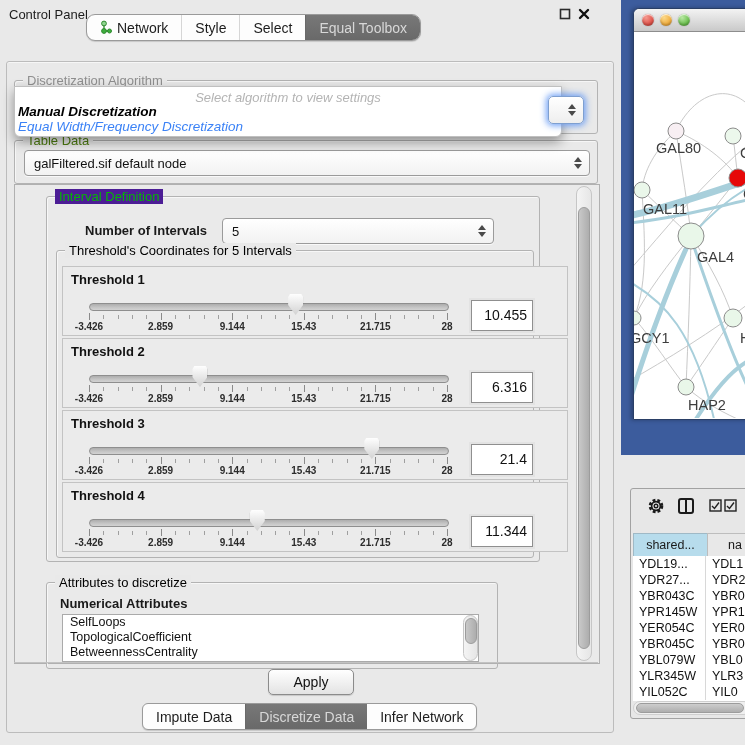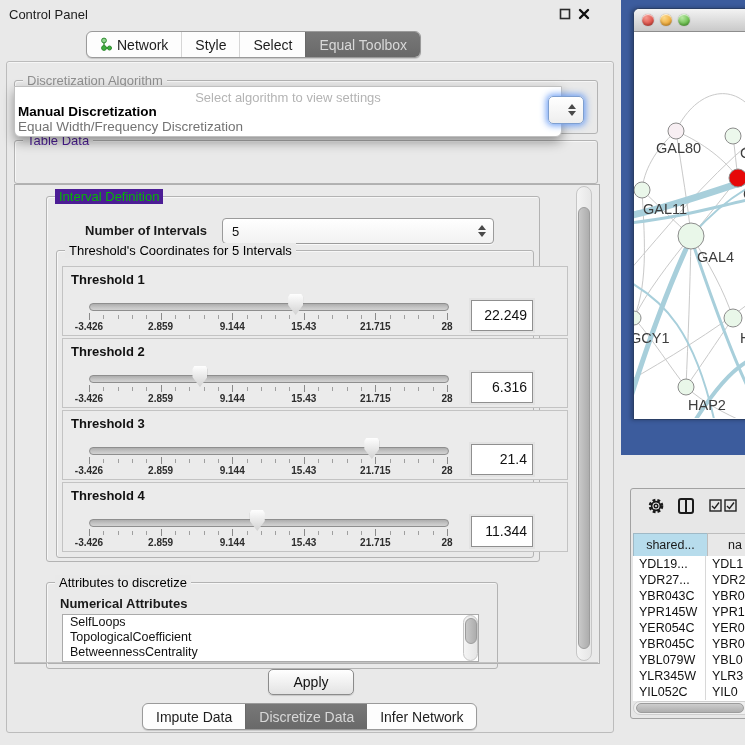--- a/index.html
+++ b/index.html
@@ -18,34 +18,34 @@
   .tabbar .tab:first-child{border-left:none;}
   .tabbar .tab.sel{background:linear-gradient(#787878,#696969);color:#d8d8d8;border-left-color:#696969;}
   .tabbar .tab.sel + .tab{border-left:none;}
 
   
   .groupbox{border:1px solid #b3b3b3;border-radius:3px;box-shadow:inset 1px 1px 0 rgba(255,255,255,.6);}
   .gtitle{position:absolute;top:-8px;left:8px;background:#e9e9e9;padding:0 4px;font-size:13px;line-height:15px;}
   .g-green{color:#06b506;}
   .g-blue{color:#000000;}
   .g-gray{color:#8f8f8f;}
-  .g-dark{color:#4c1d95;}
+  .g-dark{color:#4d7c0f;}
 
   
   .combo{background:linear-gradient(#ffffff,#f2f2f2);border:1px solid #9b9b9b;border-radius:4px;display:flex;align-items:center;box-shadow:0 1px 0 rgba(255,255,255,.7);}
   .combo .txt{flex:1;padding-left:9px;font-size:13px;color:#111;white-space:nowrap;overflow:hidden;}
   .stepper{width:16px;display:flex;flex-direction:column;align-items:center;justify-content:center;gap:2px;margin-right:3px;}
   .stepper .up{width:0;height:0;border-left:4px solid transparent;border-right:4px solid transparent;border-bottom:5px solid #4a4a4a;}
   .stepper .dn{width:0;height:0;border-left:4px solid transparent;border-right:4px solid transparent;border-top:5px solid #4a4a4a;}
 
   
-  .popup{left:14px;top:86px;width:546px;height:49px;background:#ffffff;border:1px solid #c0c0c0;border-radius:0 0 6px 6px;box-shadow:0 5px 12px rgba(0,0,0,.38);z-index:50;}
+  .popup{left:14px;top:86px;width:546px;height:49px;background:#ffffff;border:1px solid #c0c0c0;border-radius:0 0 6px 6px;box-shadow:0 5px 12px rgba(0,0,0,.38);z-index:50;font-style:italic;}
   .popup .hint{position:absolute;top:3px;left:0;width:100%;text-align:center;color:#b4b4b4;font-size:13px;}
   .popup .opt1{position:absolute;top:17px;left:3px;font-weight:bold;font-size:13.5px;color:#000;}
-  .popup .opt2{position:absolute;top:32px;left:3px;font-size:13.5px;color:#737373;}
+  .popup .opt2{position:absolute;top:32px;left:3px;font-size:13.5px;color:#3b82f6;}
   .combo-frag{left:548px;top:96px;width:34px;height:26px;background:linear-gradient(#fff,#eee);border:1px solid #7e9fd0;border-radius:5px;box-shadow:0 0 6px 2px rgba(96,150,245,.85);z-index:60;display:flex;align-items:center;justify-content:flex-end;}
 
   
   .scrollpane{left:14px;top:184px;width:584px;height:478px;border:1px solid #b0b0b0;background:#eaeaea;}
   .scrollv{background:linear-gradient(90deg,#f4f4f4,#e6e6e6);border:1px solid #c6c6c6;border-radius:8px;}
   .scrollv .vthumb{position:absolute;left:1px;width:10px;background:linear-gradient(90deg,#c9c9c9,#adadad);border-radius:6px;border:1px solid #9c9c9c;}
 
   
   .tpanel{left:62px;width:464px;height:68px;border:1px solid #c3c3c3;background:#ebebeb;padding-left:40px;}
   .tpanel .tlab{position:absolute;left:8px;top:5px;font-weight:bold;font-size:13px;color:#111;}
@@ -93,21 +93,21 @@
     <svg width="14" height="14">
         <rect x="2.5" y="2.5" width="9" height="9" fill="none" stroke="#2b2b2b" stroke-width="1.6"></rect>
       </svg>
   </div>
   <div class="abs winbtn" style="left:577px;">
     <svg width="14" height="14">
         <path d="M3,3 L11,11 M11,3 L3,11" stroke="#111" stroke-width="2.4" stroke-linecap="round"></path>
       </svg>
   </div>
 
-  <div class="abs tabbar" style="left:86px;top:31px;z-index:5;" id="top-tabs">
+  <div class="abs tabbar" style="left:86px;top:14px;z-index:5;border-radius:9px;" id="top-tabs">
       <span class="tab">
         <span>
           <svg width="12" height="15" viewBox="0 0 12 15">
             <line x1="4" y1="4" x2="4" y2="11" stroke="#2f8a2f" stroke-width="1.3"></line>
             <line x1="4" y1="11" x2="9" y2="11" stroke="#2f8a2f" stroke-width="1.3"></line>
             <circle cx="4" cy="3.5" r="2.4" fill="#8fd48f" stroke="#2f8a2f"></circle>
             <circle cx="4" cy="11" r="2.4" fill="#3fae3f" stroke="#2f8a2f"></circle>
             <circle cx="9.5" cy="11" r="2" fill="#3fae3f" stroke="#2f8a2f"></circle>
           </svg>
         </span>
@@ -138,20 +138,27 @@
   </div>
 
   <div class="abs popup">
     <div class="hint">Select algorithm to view settings</div>
     <div class="opt1">Manual Discretization</div>
     <div class="opt2">Equal Width/Frequency Discretization</div>
   </div>
 
   <div class="abs groupbox" style="left:14px;top:140px;width:582px;height:42px;">
     <span class="gtitle g-dark">Table Data</span>
+  </div>
+  <div class="abs combo" style="left:24px;top:150px;width:564px;height:24px;">
+    <span class="txt">galFiltered.sif default node</span>
+    <span class="stepper">
+        <span class="up"></span>
+        <span class="dn"></span>
+      </span>
   </div>
 
   <div class="abs scrollpane"></div>
   <div class="abs scrollv" style="left:576px;top:186px;width:14px;height:473px;">
     <div class="vthumb" style="top:20px;height:440px;"></div>
   </div>
 
   <div class="abs groupbox" style="left:46px;top:196px;width:492px;height:364px;background:#eaeaea;">
     <span class="gtitle g-green" style="background:#4c1d95;">Interval Definition</span>
   </div>
@@ -201,21 +208,21 @@
         </div>
         <div class="tlabels">
           <span class="tlabel" style="left: 0%;">-3.426</span>
           <span class="tlabel" style="left: 20%;">2.859</span>
           <span class="tlabel" style="left: 40%;">9.144</span>
           <span class="tlabel" style="left: 60%;">15.43</span>
           <span class="tlabel" style="left: 80%;">21.715</span>
           <span class="tlabel" style="left: 100%;">28</span>
         </div>
         <div class="thumb" style="left: 225.137px;"></div>
-        <div class="valbox">22.249</div>
+        <div class="valbox">10.455</div>
       </div>
       <div class="abs tpanel" style="top: 338px;">
         <div class="tlab">Threshold 2</div>
         <div class="track"></div>
         <div class="ticks">
           <span class="tick major" style="left: 0%;"></span>
           <span class="tick minor" style="left: 4%;"></span>
           <span class="tick minor" style="left: 8%;"></span>
           <span class="tick minor" style="left: 12%;"></span>
           <span class="tick minor" style="left: 16%;"></span>

